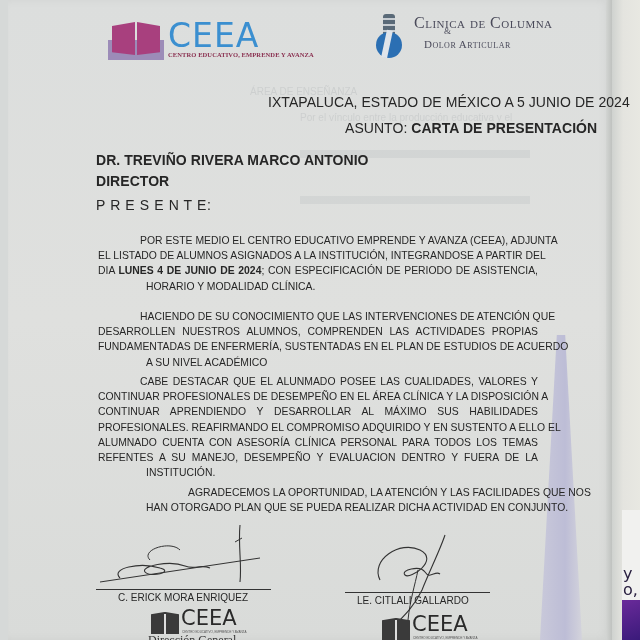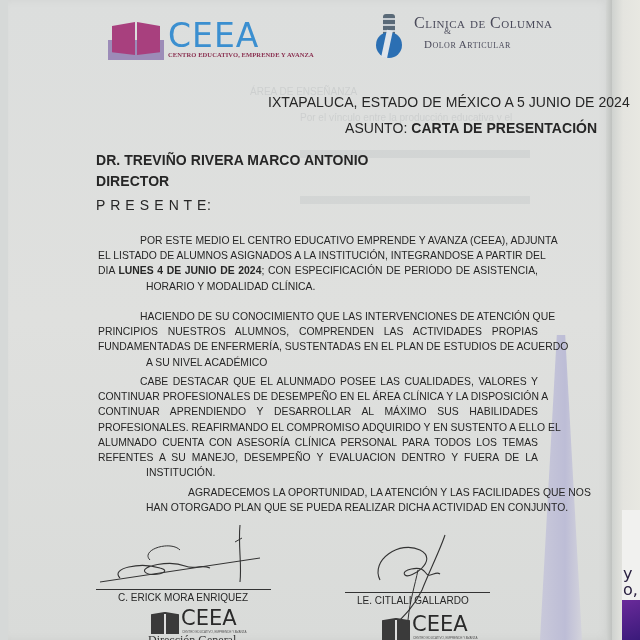--- a/index.html
+++ b/index.html
@@ -136,21 +136,21 @@
 
 <div class="para" style="top:233px;">
   <span class="line indent">POR ESTE MEDIO EL CENTRO EDUCATIVO EMPRENDE Y AVANZA (CEEA), ADJUNTA</span>
   <span class="line">EL LISTADO DE ALUMNOS ASIGNADOS A LA INSTITUCIÓN, INTEGRANDOSE A PARTIR DEL</span>
   <span class="line"><span>DIA </span><b>LUNES 4 DE JUNIO DE 2024</b><span>; CON ESPECIFICACIÓN DE PERIODO DE ASISTENCIA,</span></span>
   <span class="line last">HORARIO Y MODALIDAD CLÍNICA.</span>
 </div>
 
 <div class="para" style="top:309px;">
   <span class="line indent">HACIENDO DE SU CONOCIMIENTO QUE LAS INTERVENCIONES DE ATENCIÓN QUE</span>
-  <span class="line">PRINCIPIOS NUESTROS ALUMNOS, COMPRENDEN LAS ACTIVIDADES PROPIAS</span>
+  <span class="line">DESARROLLEN NUESTROS ALUMNOS, COMPRENDEN LAS ACTIVIDADES PROPIAS</span>
   <span class="line">FUNDAMENTADAS DE ENFERMERÍA, SUSTENTADAS EN EL PLAN DE ESTUDIOS DE ACUERDO</span>
   <span class="line last">A SU NIVEL ACADÉMICO</span>
 </div>
 
 <div class="para" style="top:374px;">
   <span class="line indent">CABE DESTACAR QUE EL ALUNMADO POSEE LAS CUALIDADES, VALORES Y</span>
   <span class="line">CONTINUAR PROFESIONALES DE DESEMPEÑO EN EL ÁREA CLÍNICA Y LA DISPOSICIÓN A</span>
   <span class="line">CONTINUAR APRENDIENDO Y DESARROLLAR AL MÁXIMO SUS HABILIDADES</span>
   <span class="line">PROFESIONALES. REAFIRMANDO EL COMPROMISO ADQUIRIDO Y EN SUSTENTO A ELLO EL</span>
   <span class="line">ALUMNADO CUENTA CON ASESORÍA CLÍNICA PERSONAL PARA TODOS LOS TEMAS</span>

